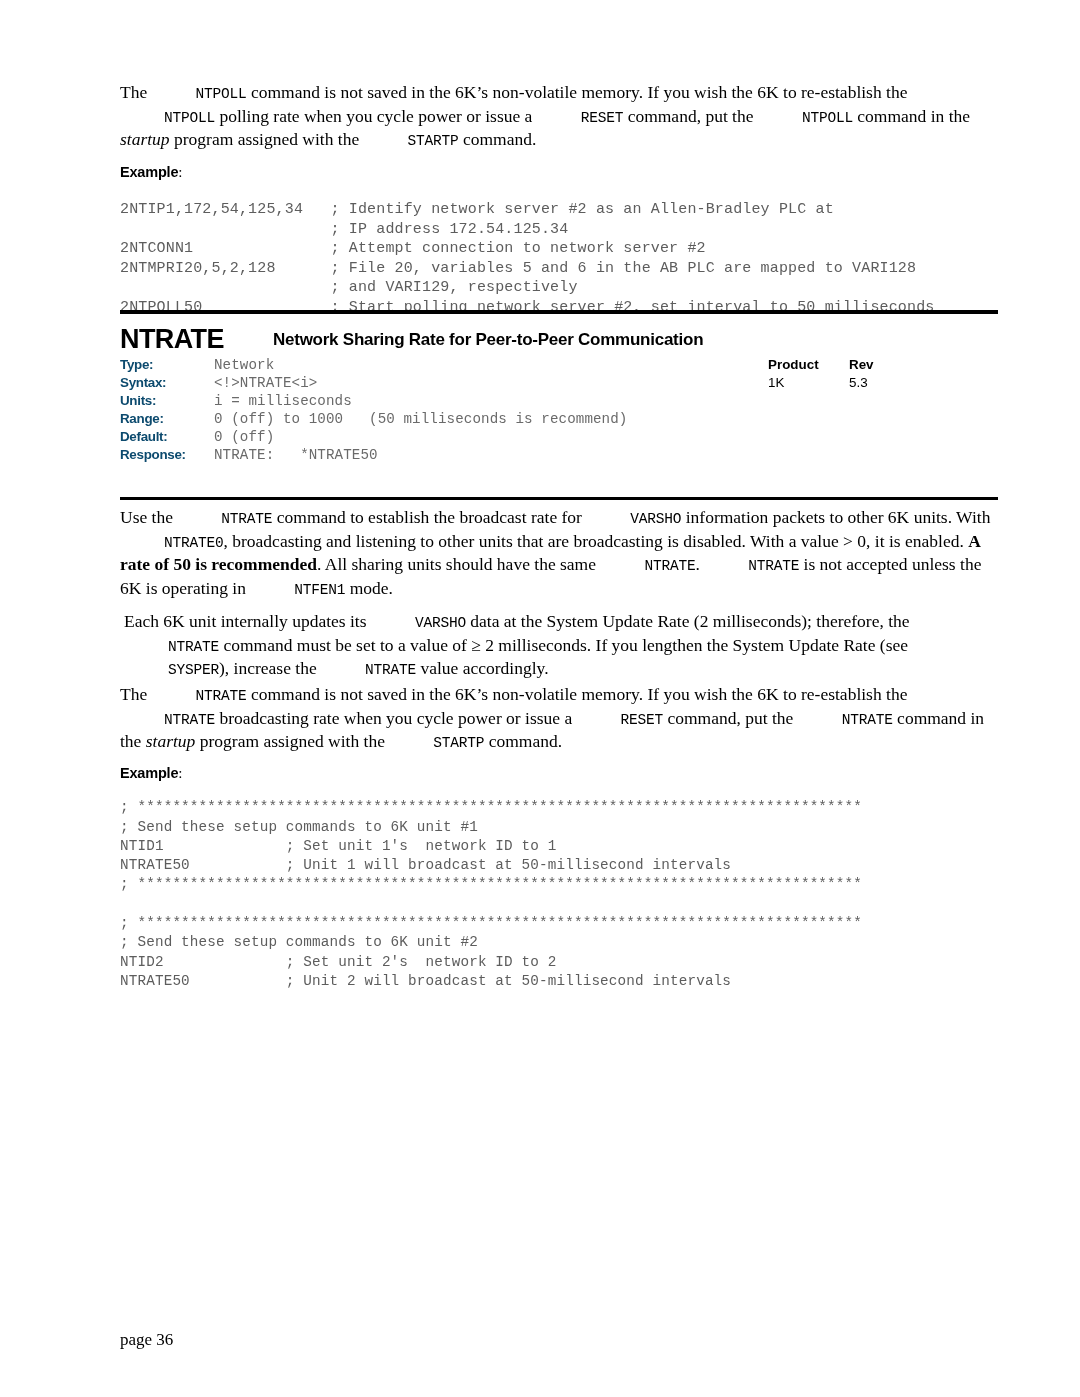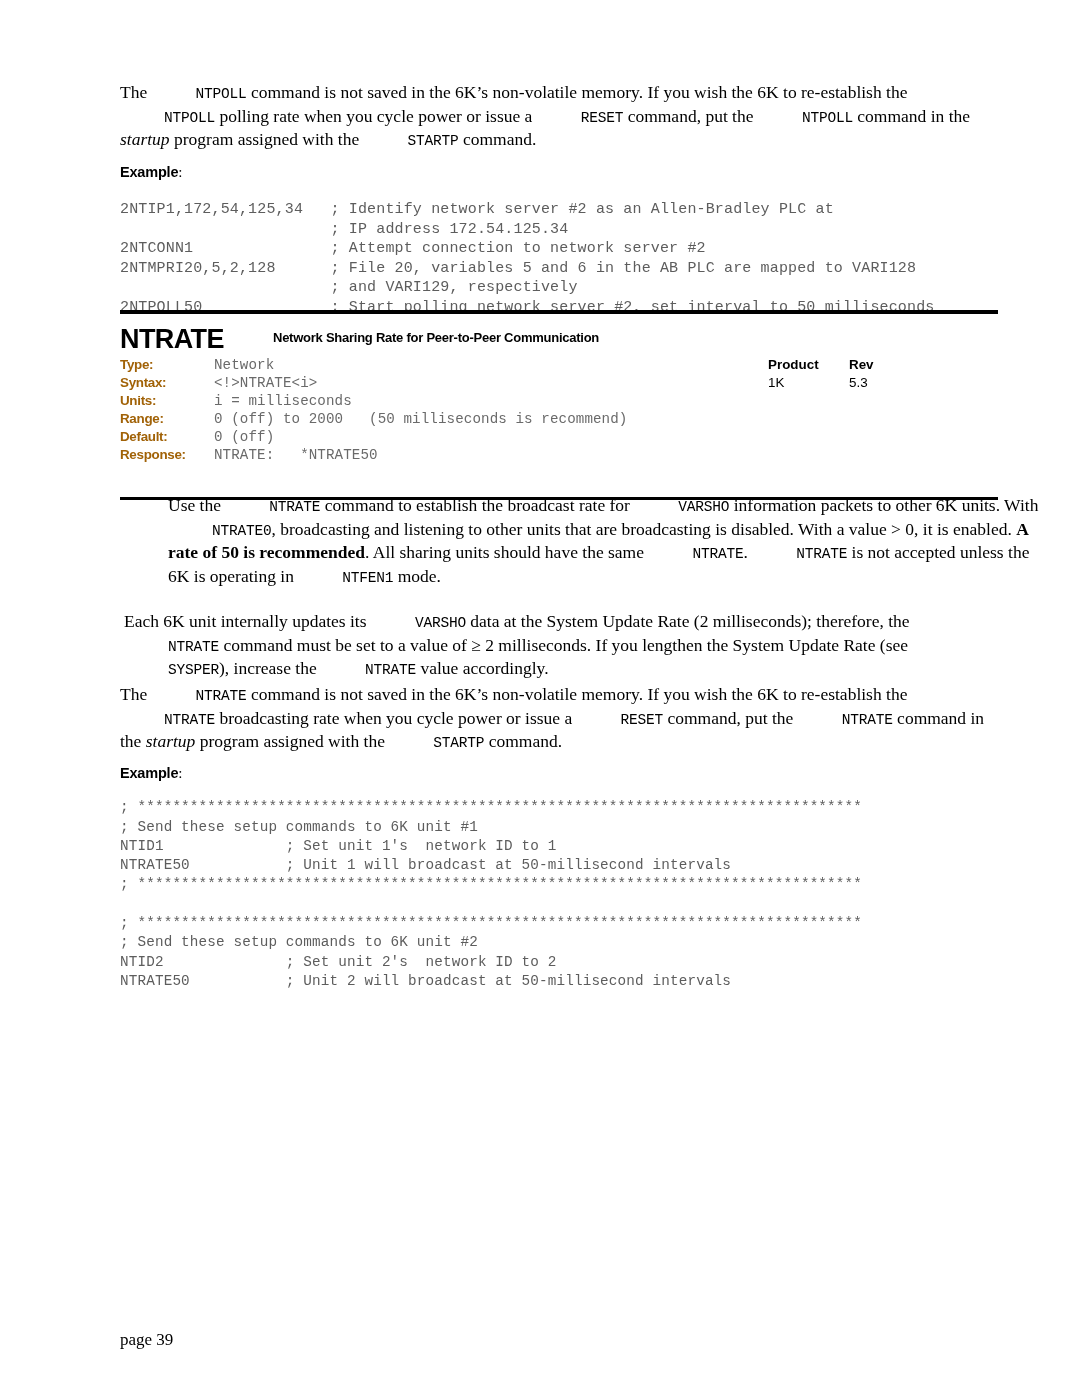--- a/index.html
+++ b/index.html
@@ -101,21 +101,21 @@
     font-weight: bold;
     font-size: 27px;
     letter-spacing: -0.6px;
   }
   #command-title {
     position: absolute;
     left: 153px;
     top: 4px;
     font-family: "Liberation Sans", sans-serif;
     font-weight: bold;
-    font-size: 13px;
+    font-size: 17px;
     letter-spacing: -0.25px;
   }
 
   
   #spec-table {
     position: absolute;
     left: 120px;
     top: 357px;
     width: 878px;
   }
@@ -124,21 +124,21 @@
     height: 18.1px;
   }
   .spec-label {
     position: absolute;
     left: 0px;
     top: 0px;
     font-family: "Liberation Sans", sans-serif;
     font-weight: bold;
     font-size: 13.4px;
     letter-spacing: -0.3px;
-    color: #a16207;
+    color: #0c4a6e;
   }
   .spec-value {
     position: absolute;
     left: 94px;
     top: 0px;
     font-family: Liberation Mono, monospace;
     font-size: 14.2px;
     color: #6a6a6a;
     white-space: pre;
     letter-spacing: 0.1px;
@@ -180,21 +180,21 @@
   #rule-bottom {
     position: absolute;
     left: 120px;
     top: 497px;
     width: 878px;
     height: 2.5px;
     background: #000;
   }
 
   
-  #para-1 { position: absolute; left: 120px; top: 495px; width: 880px; margin-left: 48px; }
+  #para-1 { position: absolute; left: 120px; top: 507px; width: 880px; }
   #para-2 { position: absolute; left: 124px; top: 611px; width: 880px; }
   #para-3 { position: absolute; left: 120px; top: 684px; width: 880px; }
 
   
   #example-label-bottom {
     position: absolute;
     left: 120px;
     top: 765px;
     font-family: "Liberation Sans", sans-serif;
     font-size: 14.5px;
@@ -263,21 +263,21 @@
       <span class="spec-value">&lt;!&gt;NTRATE&lt;i&gt;</span>
       <span id="product-value">1K</span>
       <span id="rev-value">5.3</span>
     </div>
     <div class="spec-row">
       <span class="spec-label">Units:</span>
       <span class="spec-value">i = milliseconds</span>
     </div>
     <div class="spec-row">
       <span class="spec-label">Range:</span>
-      <span class="spec-value">0 (off) to 2000   (50 milliseconds is recommend)</span>
+      <span class="spec-value">0 (off) to 1000   (50 milliseconds is recommend)</span>
     </div>
     <div class="spec-row">
       <span class="spec-label">Default:</span>
       <span class="spec-value">0 (off)</span>
     </div>
     <div class="spec-row">
       <span class="spec-label">Response:</span>
       <span class="spec-value">NTRATE:   *NTRATE50</span>
     </div>
   </div>
@@ -294,15 +294,15 @@
 ; Send these setup commands to 6K unit #1
 NTID1              ; Set unit 1's  network ID to 1
 NTRATE50           ; Unit 1 will broadcast at 50-millisecond intervals
 ; ***********************************************************************************
 
 ; ***********************************************************************************
 ; Send these setup commands to 6K unit #2
 NTID2              ; Set unit 2's  network ID to 2
 NTRATE50           ; Unit 2 will broadcast at 50-millisecond intervals</pre>
 
-  <div id="page-footer">page 39</div>
+  <div id="page-footer">page 36</div>
 
 </div>
 
 </body></html>

